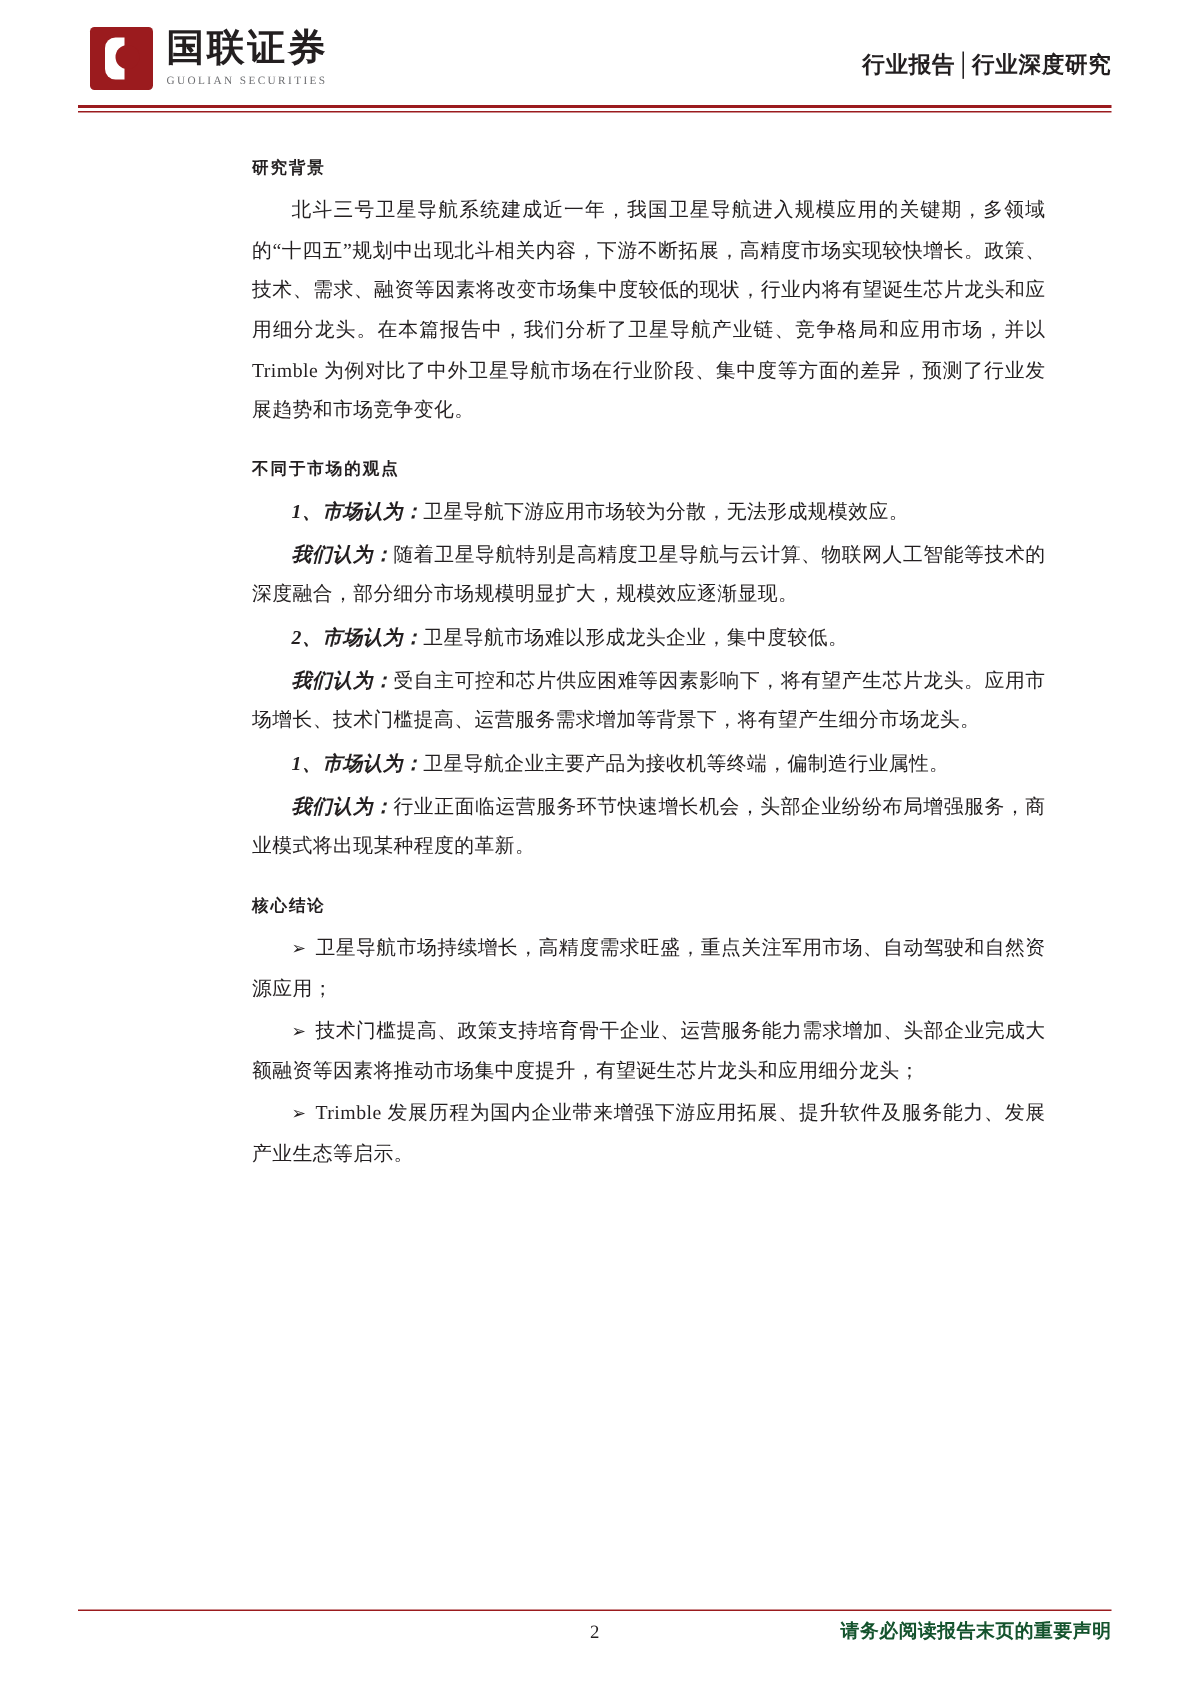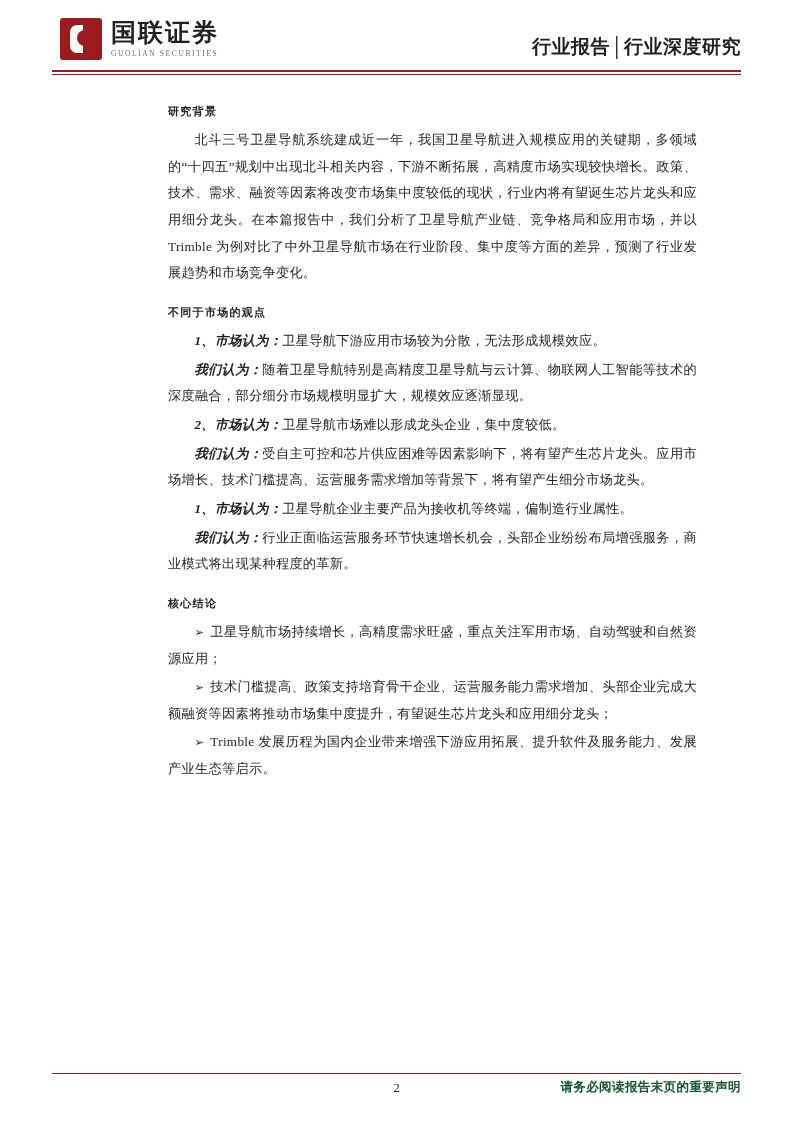--- a/index.html
+++ b/index.html
@@ -83,21 +83,21 @@
     font-size: 7.5px;
     color: #6d6e71;
     letter-spacing: 1.6px;
     margin-top: 3px;
   }
   .header-right {
     position: absolute;
     right: 52px;
     top: 34px;
     font-family: "Liberation Serif", serif;
-    font-size: 19px;
+    font-size: 15px;
     font-weight: bold;
     color: #231f20;
     letter-spacing: 0.5px;
   }
   .header-rule {
     position: absolute;
     left: 52px;
     right: 52px;
     top: 70px;
     height: 0;

